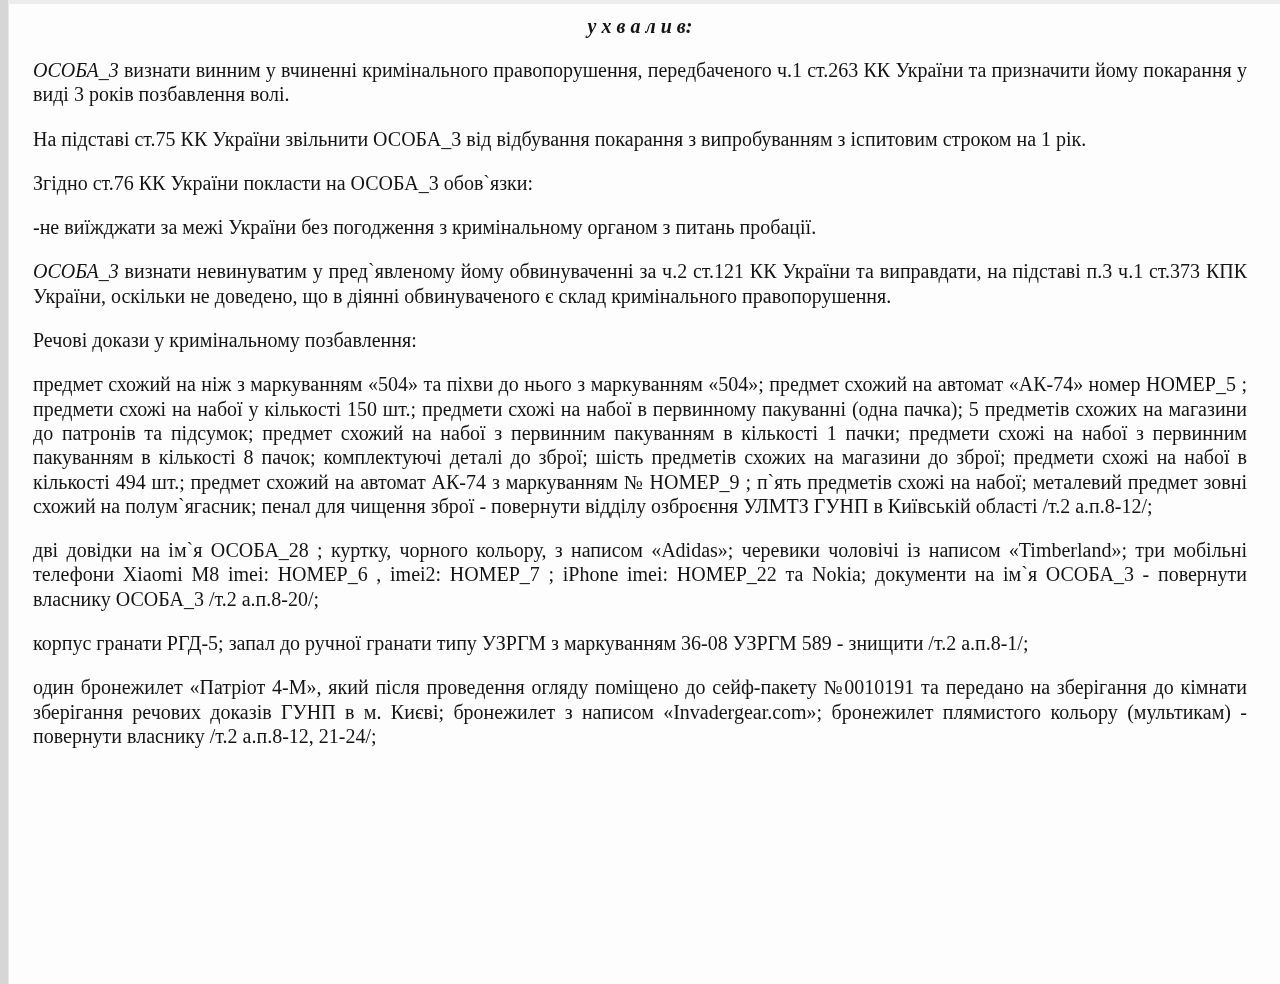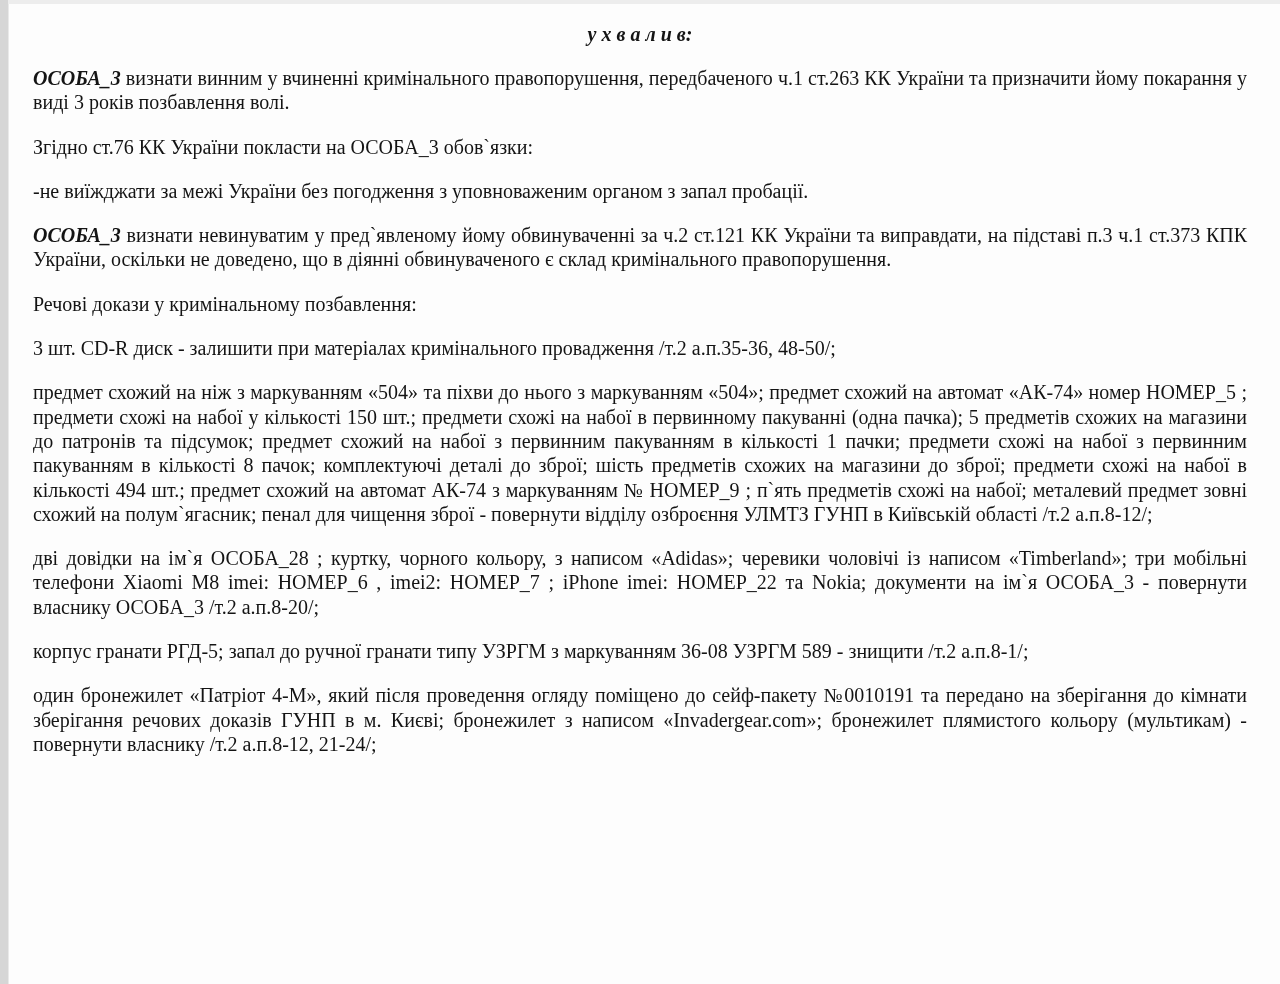--- a/index.html
+++ b/index.html
@@ -27,52 +27,52 @@
     left: 8px; top: 0; right: 0;
     height: 4px;
     background: #ededed;
   }
   .content {
     position: absolute;
     left: 8px; top: 4px; right: 0;
     padding: 10px 33px 8px 25px;
   }
   .heading {
-    margin: 8px;
+    margin: 0;
     text-align: center;
     font-size: 20px;
     line-height: 24px;
     font-weight: bold;
     font-style: italic;
   }
   .para {
     margin: 20px 0 0 0;
     font-size: 20px;
     line-height: 24.3px;
     text-align: justify;
   }
   .lead {
-    font-weight: bold;
+    font-weight: normal;
     font-style: italic;
     margin-top: 12px;
   }
 </style>
 </head>
 <body>
 
 <div class="edge-left"></div>
 <div class="edge-top"></div>
 
 <div class="content">
   <p class="heading">у х в а л и в:</p>
   <div id="paragraph-list">
       <p class="para"><b class="lead">ОСОБА_3</b> визнати винним у вчиненні кримінального правопорушення, передбаченого ч.1 ст.263 КК України та призначити йому покарання у виді 3 років позбавлення волі.</p>
+      <p class="para">На підставі ст.75 КК України звільнити ОСОБА_3 від відбування покарання з випробуванням з іспитовим строком на 1 рік.</p>
       <p class="para">Згідно ст.76 КК України покласти на ОСОБА_3 обов`язки:</p>
-      <p class="para">-не виїжджати за межі України без погодження з уповноваженим органом з запал пробації.</p>
+      <p class="para">-не виїжджати за межі України без погодження з кримінальному органом з питань пробації.</p>
       <p class="para"><b class="lead">ОСОБА_3</b> визнати невинуватим у пред`явленому йому обвинуваченні за ч.2 ст.121 КК України та виправдати, на підставі п.3 ч.1 ст.373 КПК України, оскільки не доведено, що в діянні обвинуваченого є склад кримінального правопорушення.</p>
       <p class="para">Речові докази у кримінальному позбавлення:</p>
-      <p class="para">3 шт. CD-R диск - залишити при матеріалах кримінального провадження /т.2 а.п.35-36, 48-50/;</p>
       <p class="para">предмет схожий на ніж з маркуванням «504» та піхви до нього з маркуванням «504»; предмет схожий на автомат «АК-74» номер НОМЕР_5 ; предмети схожі на набої у кількості 150 шт.; предмети схожі на набої в первинному пакуванні (одна пачка); 5 предметів схожих на магазини до патронів та підсумок; предмет схожий на набої з первинним пакуванням в кількості 1 пачки; предмети схожі на набої з первинним пакуванням в кількості 8 пачок; комплектуючі деталі до зброї; шість предметів схожих на магазини до зброї; предмети схожі на набої в кількості 494 шт.; предмет схожий на автомат АК-74 з маркуванням № НОМЕР_9 ; п`ять предметів схожі на набої; металевий предмет зовні схожий на полум`ягасник; пенал для чищення зброї - повернути відділу озброєння УЛМТЗ ГУНП в Київській області /т.2 а.п.8-12/;</p>
       <p class="para">дві довідки на ім`я ОСОБА_28 ; куртку, чорного кольору, з написом «Adidas»; черевики чоловічі із написом «Timberland»; три мобільні телефони Xiaomi M8 imei: НОМЕР_6 , imei2: НОМЕР_7 ; iPhone imei: НОМЕР_22 та Nokia; документи на ім`я ОСОБА_3 - повернути власнику ОСОБА_3 /т.2 а.п.8-20/;</p>
       <p class="para">корпус гранати РГД-5; запал до ручної гранати типу УЗРГМ з маркуванням 36-08 УЗРГМ 589 - знищити /т.2 а.п.8-1/;</p>
       <p class="para">один бронежилет «Патріот 4-М», який після проведення огляду поміщено до сейф-пакету №0010191 та передано на зберігання до кімнати зберігання речових доказів ГУНП в м. Києві; бронежилет з написом «Invadergear.com»; бронежилет плямистого кольору (мультикам) - повернути власнику /т.2 а.п.8-12, 21-24/;</p>
     </div>
 </div>
 
 </body></html>

